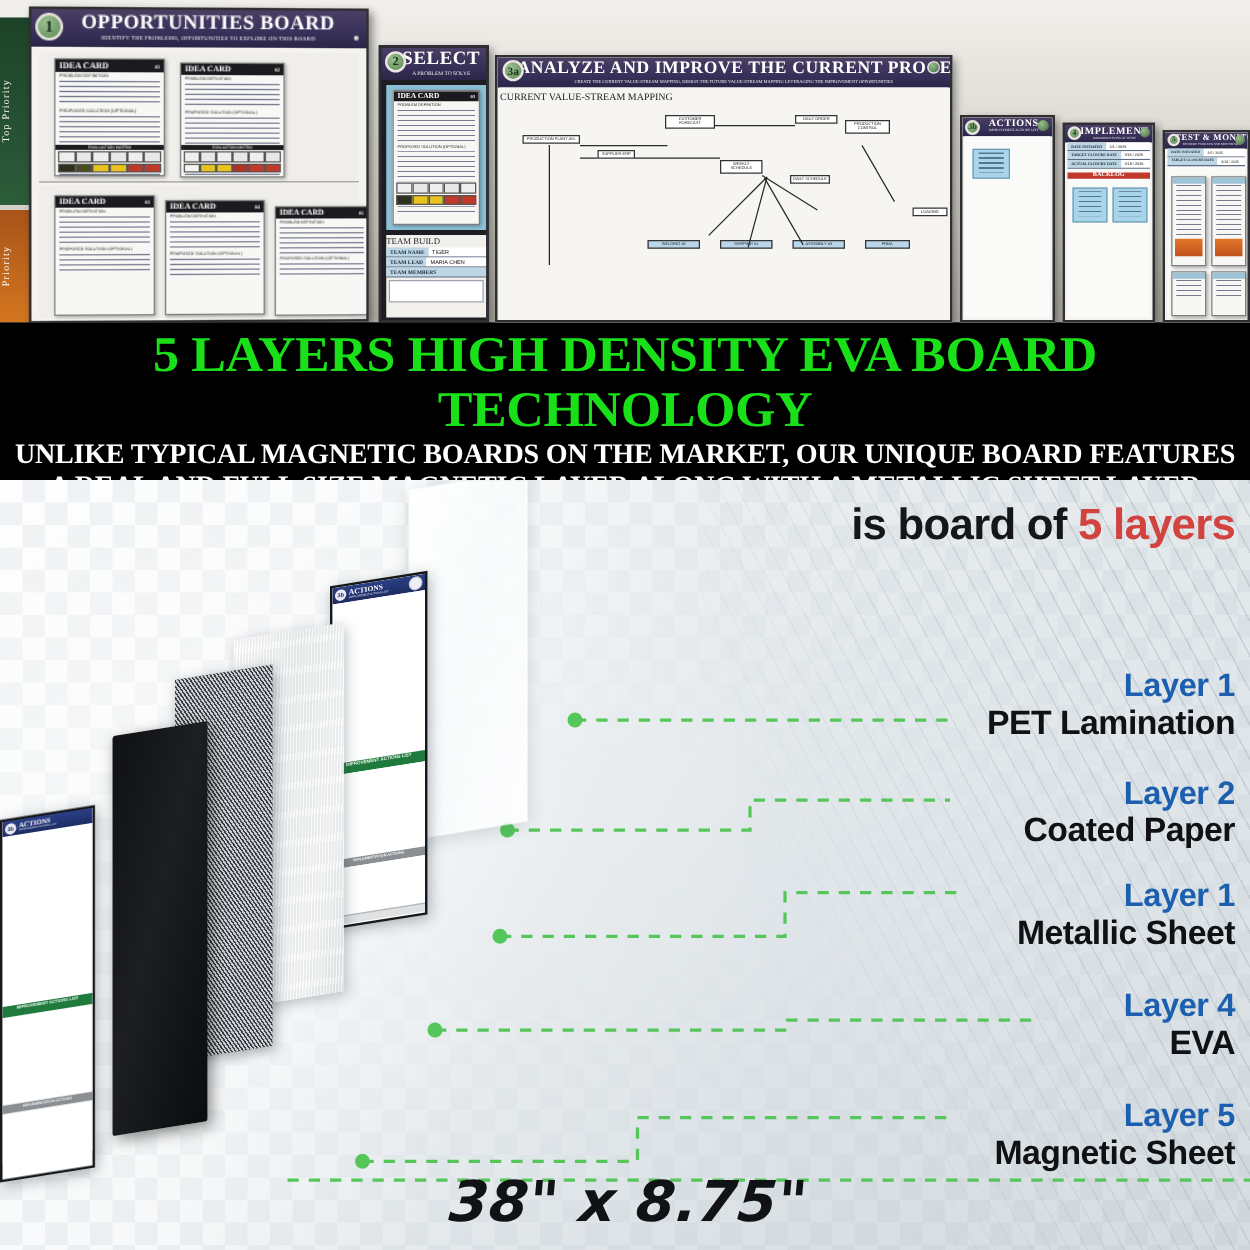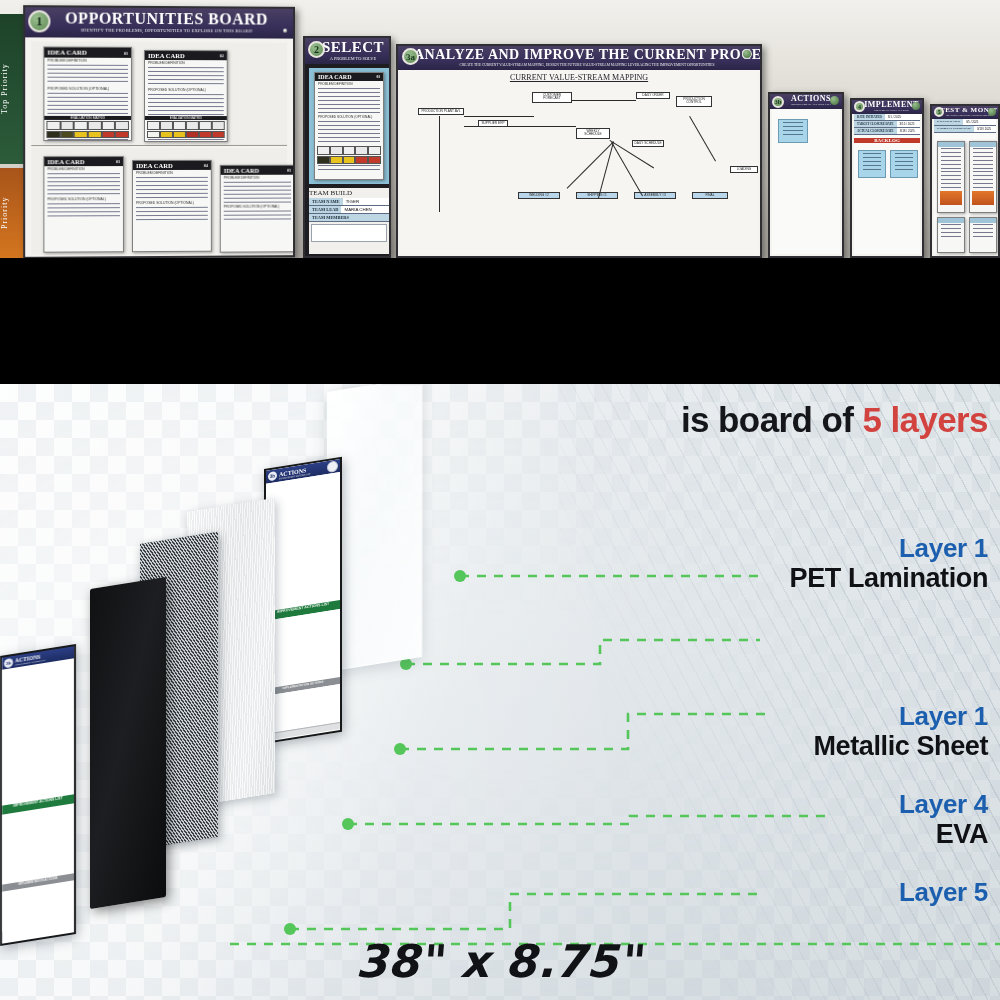--- a/index.html
+++ b/index.html
@@ -338,21 +338,21 @@
 
     <div class="pboard" style="left:396px; top:44px; width:366px; height:214px;">
       <div class="pb-hdr" style="height:24px;">
         <div class="pb-badge" style="left:4px; top:2px; width:17px; height:17px; font-size:9px;">3a</div>
         <div class="pb-title" style="font-size:14px; padding-top:1px; padding-left:16px;">ANALYZE AND IMPROVE THE CURRENT PROCESS</div>
         <div class="pb-sub" style="font-size:3.6px; padding-left:16px;">CREATE THE CURRENT VALUE-STREAM MAPPING, DESIGN THE FUTURE VALUE-STREAM MAPPING LEVERAGING THE IMPROVEMENT OPPORTUNITIES</div>
         <div class="pb-dot" style="right:8px; top:3px; width:10px; height:10px;
              background:radial-gradient(circle at 35% 30%,#9bbf8f,#3f6b3a); border:1px solid #dcdcd4;"></div>
       </div>
       <div style="position:absolute; inset:24px 2px 2px 2px; background:#f6f5f2;">
-        <div style="text-align:center; font-size:8px; font-family:'Liberation Serif',serif; color:#23232a; padding-top:3px;text-decoration:underline;">CURRENT VALUE-STREAM MAPPING</div>
+        <div style="font-size:8px; font-family:'Liberation Serif',serif; color:#23232a; padding-top:3px;">CURRENT VALUE-STREAM MAPPING</div>
         <div class="vsmcanvas">
           <div class="vnode" style="left:18px; top:38px; width:46px;">PRODUCTION PLANT AVL</div>
           <div class="vnode" style="left:132px; top:22px; width:40px;">CUSTOMER FORECAST</div>
           <div class="vnode" style="left:78px; top:50px; width:30px;">SUPPLIER ERP</div>
           <div class="vnode" style="left:236px; top:22px; width:34px;">DAILY ORDER</div>
           <div class="vnode" style="left:176px; top:58px; width:34px;">WEEKLY SCHEDULE</div>
           <div class="vnode" style="left:232px; top:70px; width:32px;">DAILY SCHEDULE</div>
           <div class="vnode" style="left:276px; top:26px; width:36px;">PRODUCTION CONTROL</div>
           <div class="vnode blue" style="left:118px; top:122px; width:42px;">WELDING #2</div>
           <div class="vnode blue" style="left:176px; top:122px; width:42px;">SHIPPING #1</div>
@@ -453,20 +453,25 @@
             <span class="scribble" style="height:16px;"></span>
           </div>
         <div class="icard" style="left:35px; top:98px; width:28px; height:36px;">
           <div style="background:#9fc4d8;height:5px;"></div>
             <span class="scribble" style="height:16px;"></span>
           </div>
       </div>
     </div>
   </div>
 
+  <div class="banner">
+    <div class="banner-title">5 LAYERS HIGH DENSITY EVA BOARD TECHNOLOGY</div>
+    <div class="banner-line">UNLIKE TYPICAL MAGNETIC BOARDS ON THE MARKET, OUR UNIQUE BOARD FEATURES</div>
+    <div class="banner-line">A REAL AND FULL SIZE MAGNETIC LAYER ALONG WITH A METALLIC SHEET LAYER</div>
+  </div>
 
   <div class="diagram">
     <div class="diag-sheen"></div>
     <div class="diag-sheen2"></div>
     <div class="diamonds"></div>
     <div class="hatch"></div>
 
     <svg class="conn" viewBox="0 0 1000 616" preserveAspectRatio="none">
       <g fill="none" stroke="#55c65a" stroke-width="2.6" stroke-dasharray="9 8" stroke-linecap="butt">
         <path d="M460,192 L760,192"></path>
@@ -535,27 +540,32 @@
     <div class="d-head">
       <div>
         <span>is board of </span><span class="hl">5 layers</span>
       </div>
     </div>
 
     <div class="lbl" style="right:12px; top:150px;">
       <div class="ln">Layer 1</div>
       <div class="lt">PET Lamination</div>
     </div>
+    <div class="lbl" style="right:12px; top:236px;">
+      <div class="ln">Layer 2</div>
+      <div class="lt">Coated Paper</div>
+    </div>
     <div class="lbl" style="right:12px; top:318px;">
       <div class="ln">Layer 1</div>
       <div class="lt">Metallic Sheet</div>
     </div>
     <div class="lbl" style="right:12px; top:406px;">
       <div class="ln">Layer 4</div>
       <div class="lt">EVA</div>
     </div>
     <div class="lbl" style="right:12px; top:494px;">
       <div class="ln">Layer 5</div>
+      <div class="lt">Magnetic Sheet</div>
     </div>
 
     <div class="sizecap">38" x 8.75"</div>
   </div>
 </div>
 
 </body></html>

